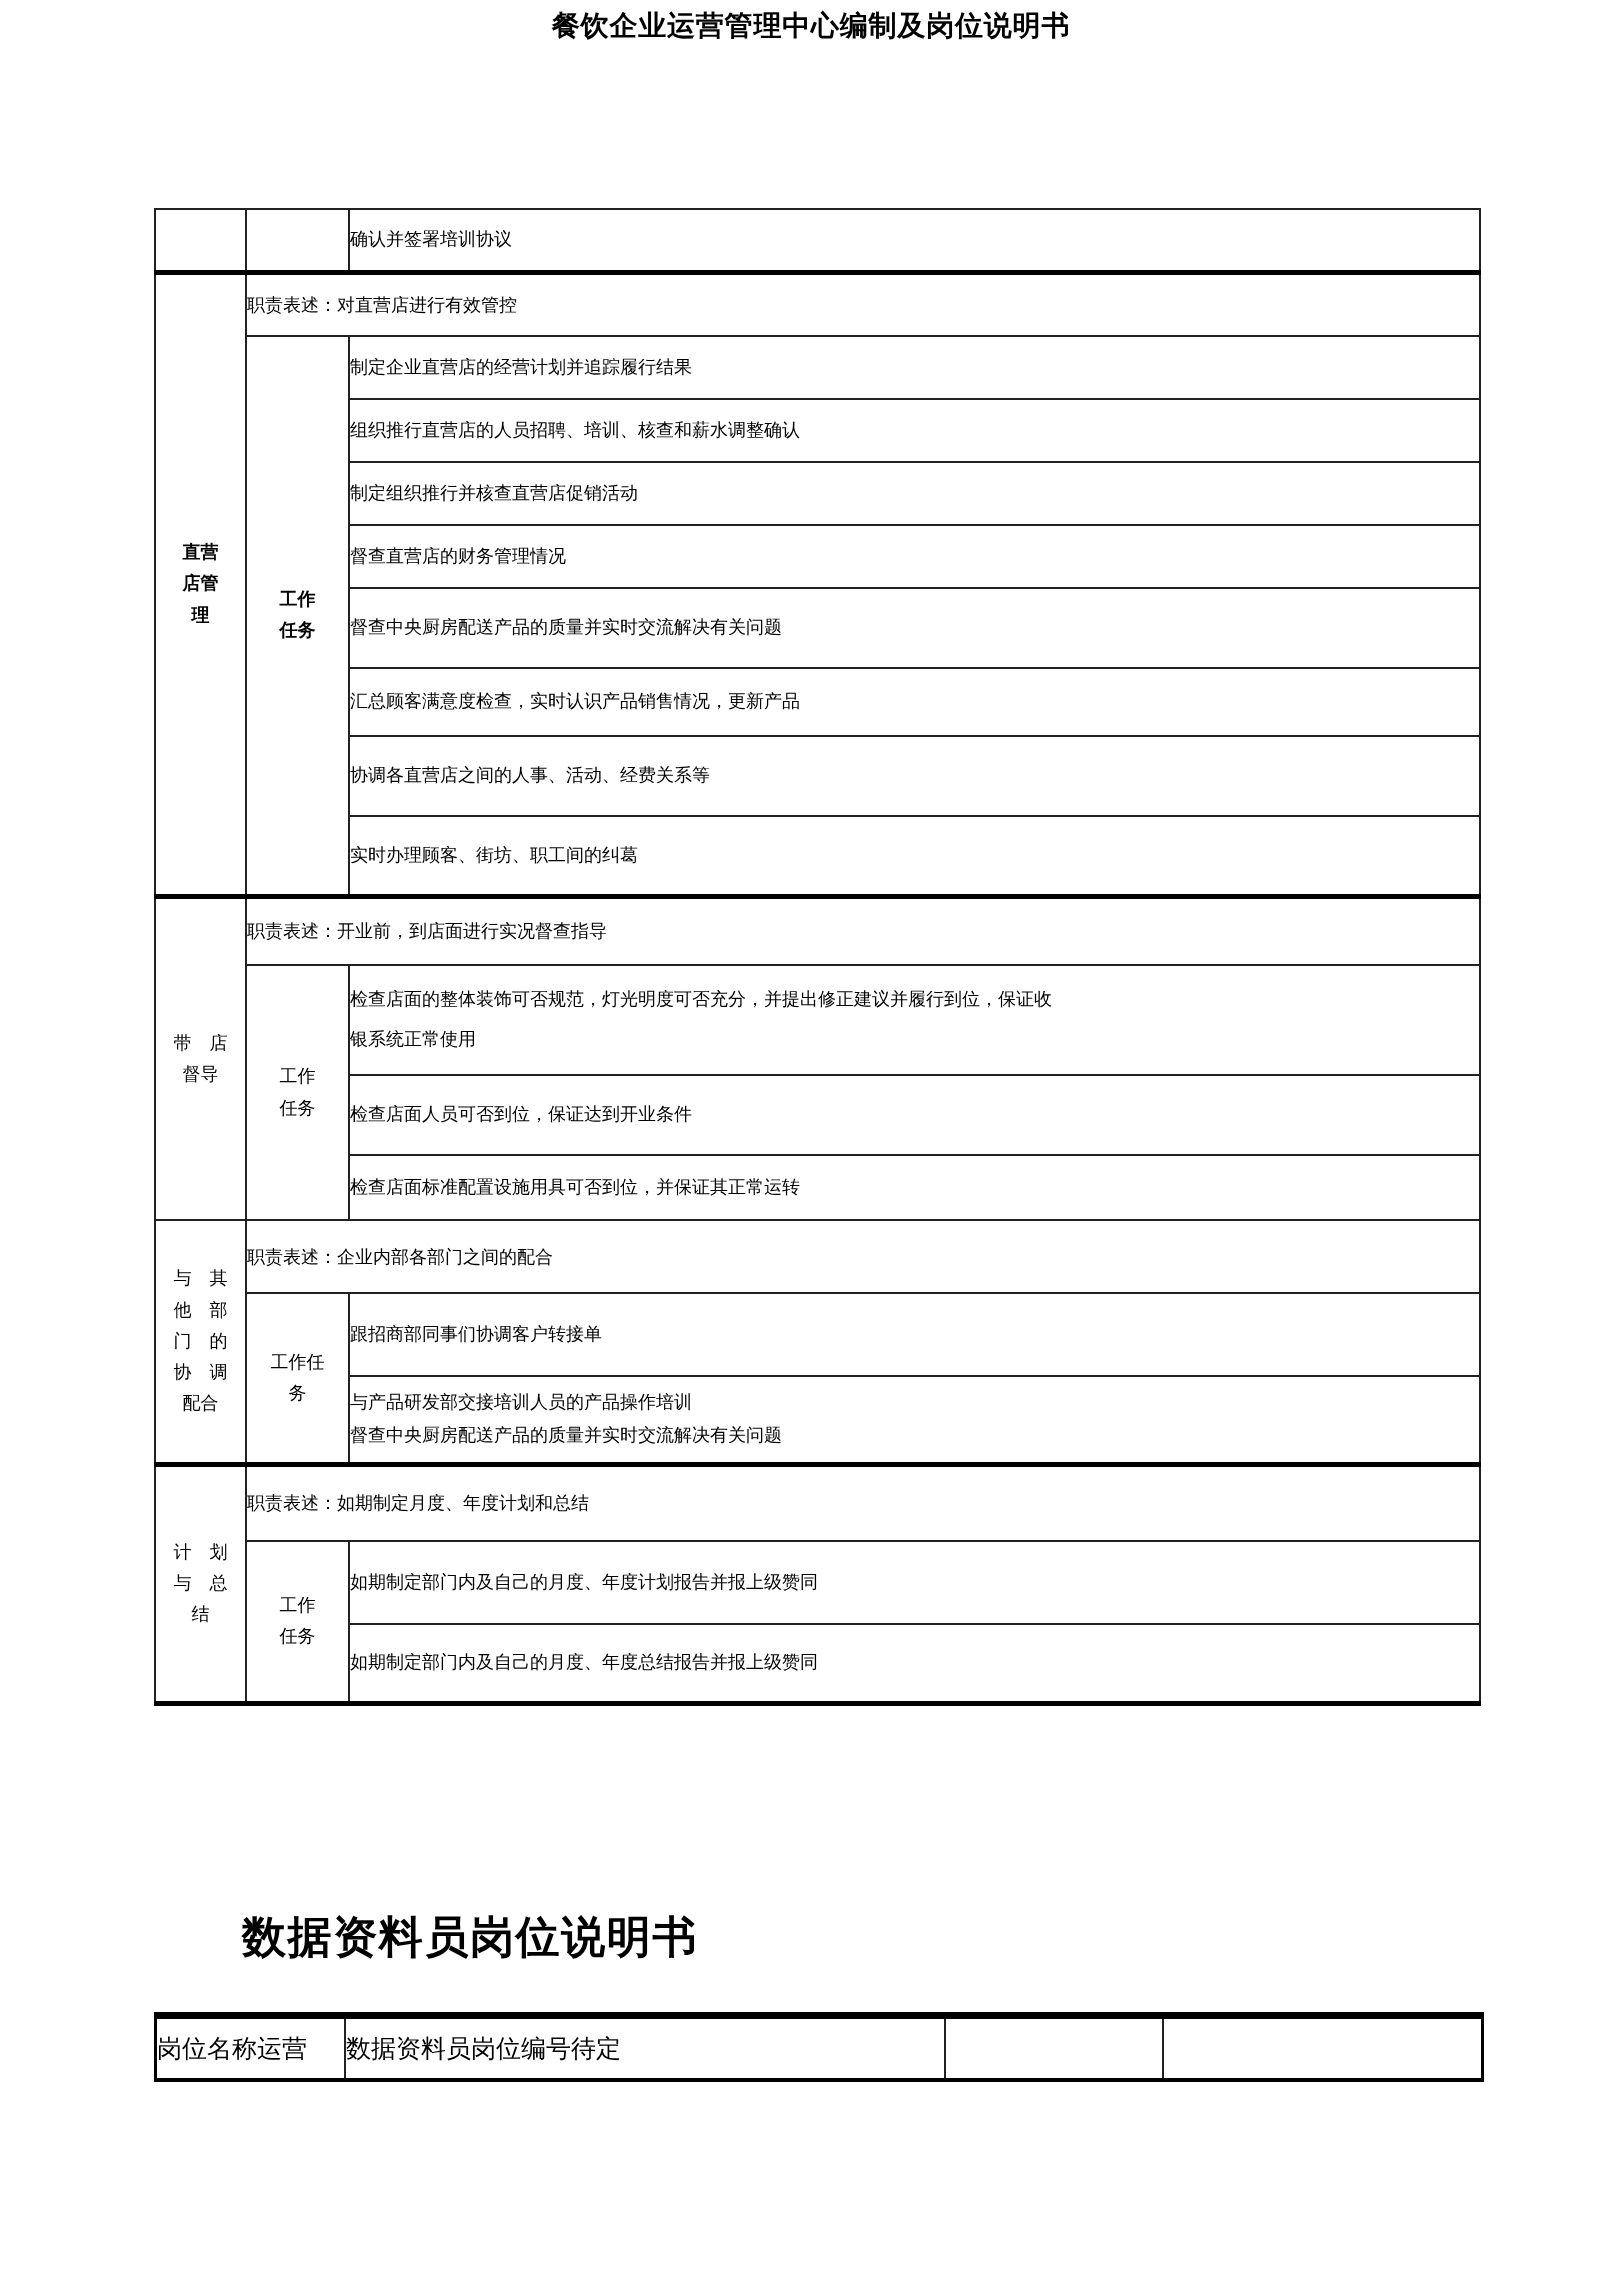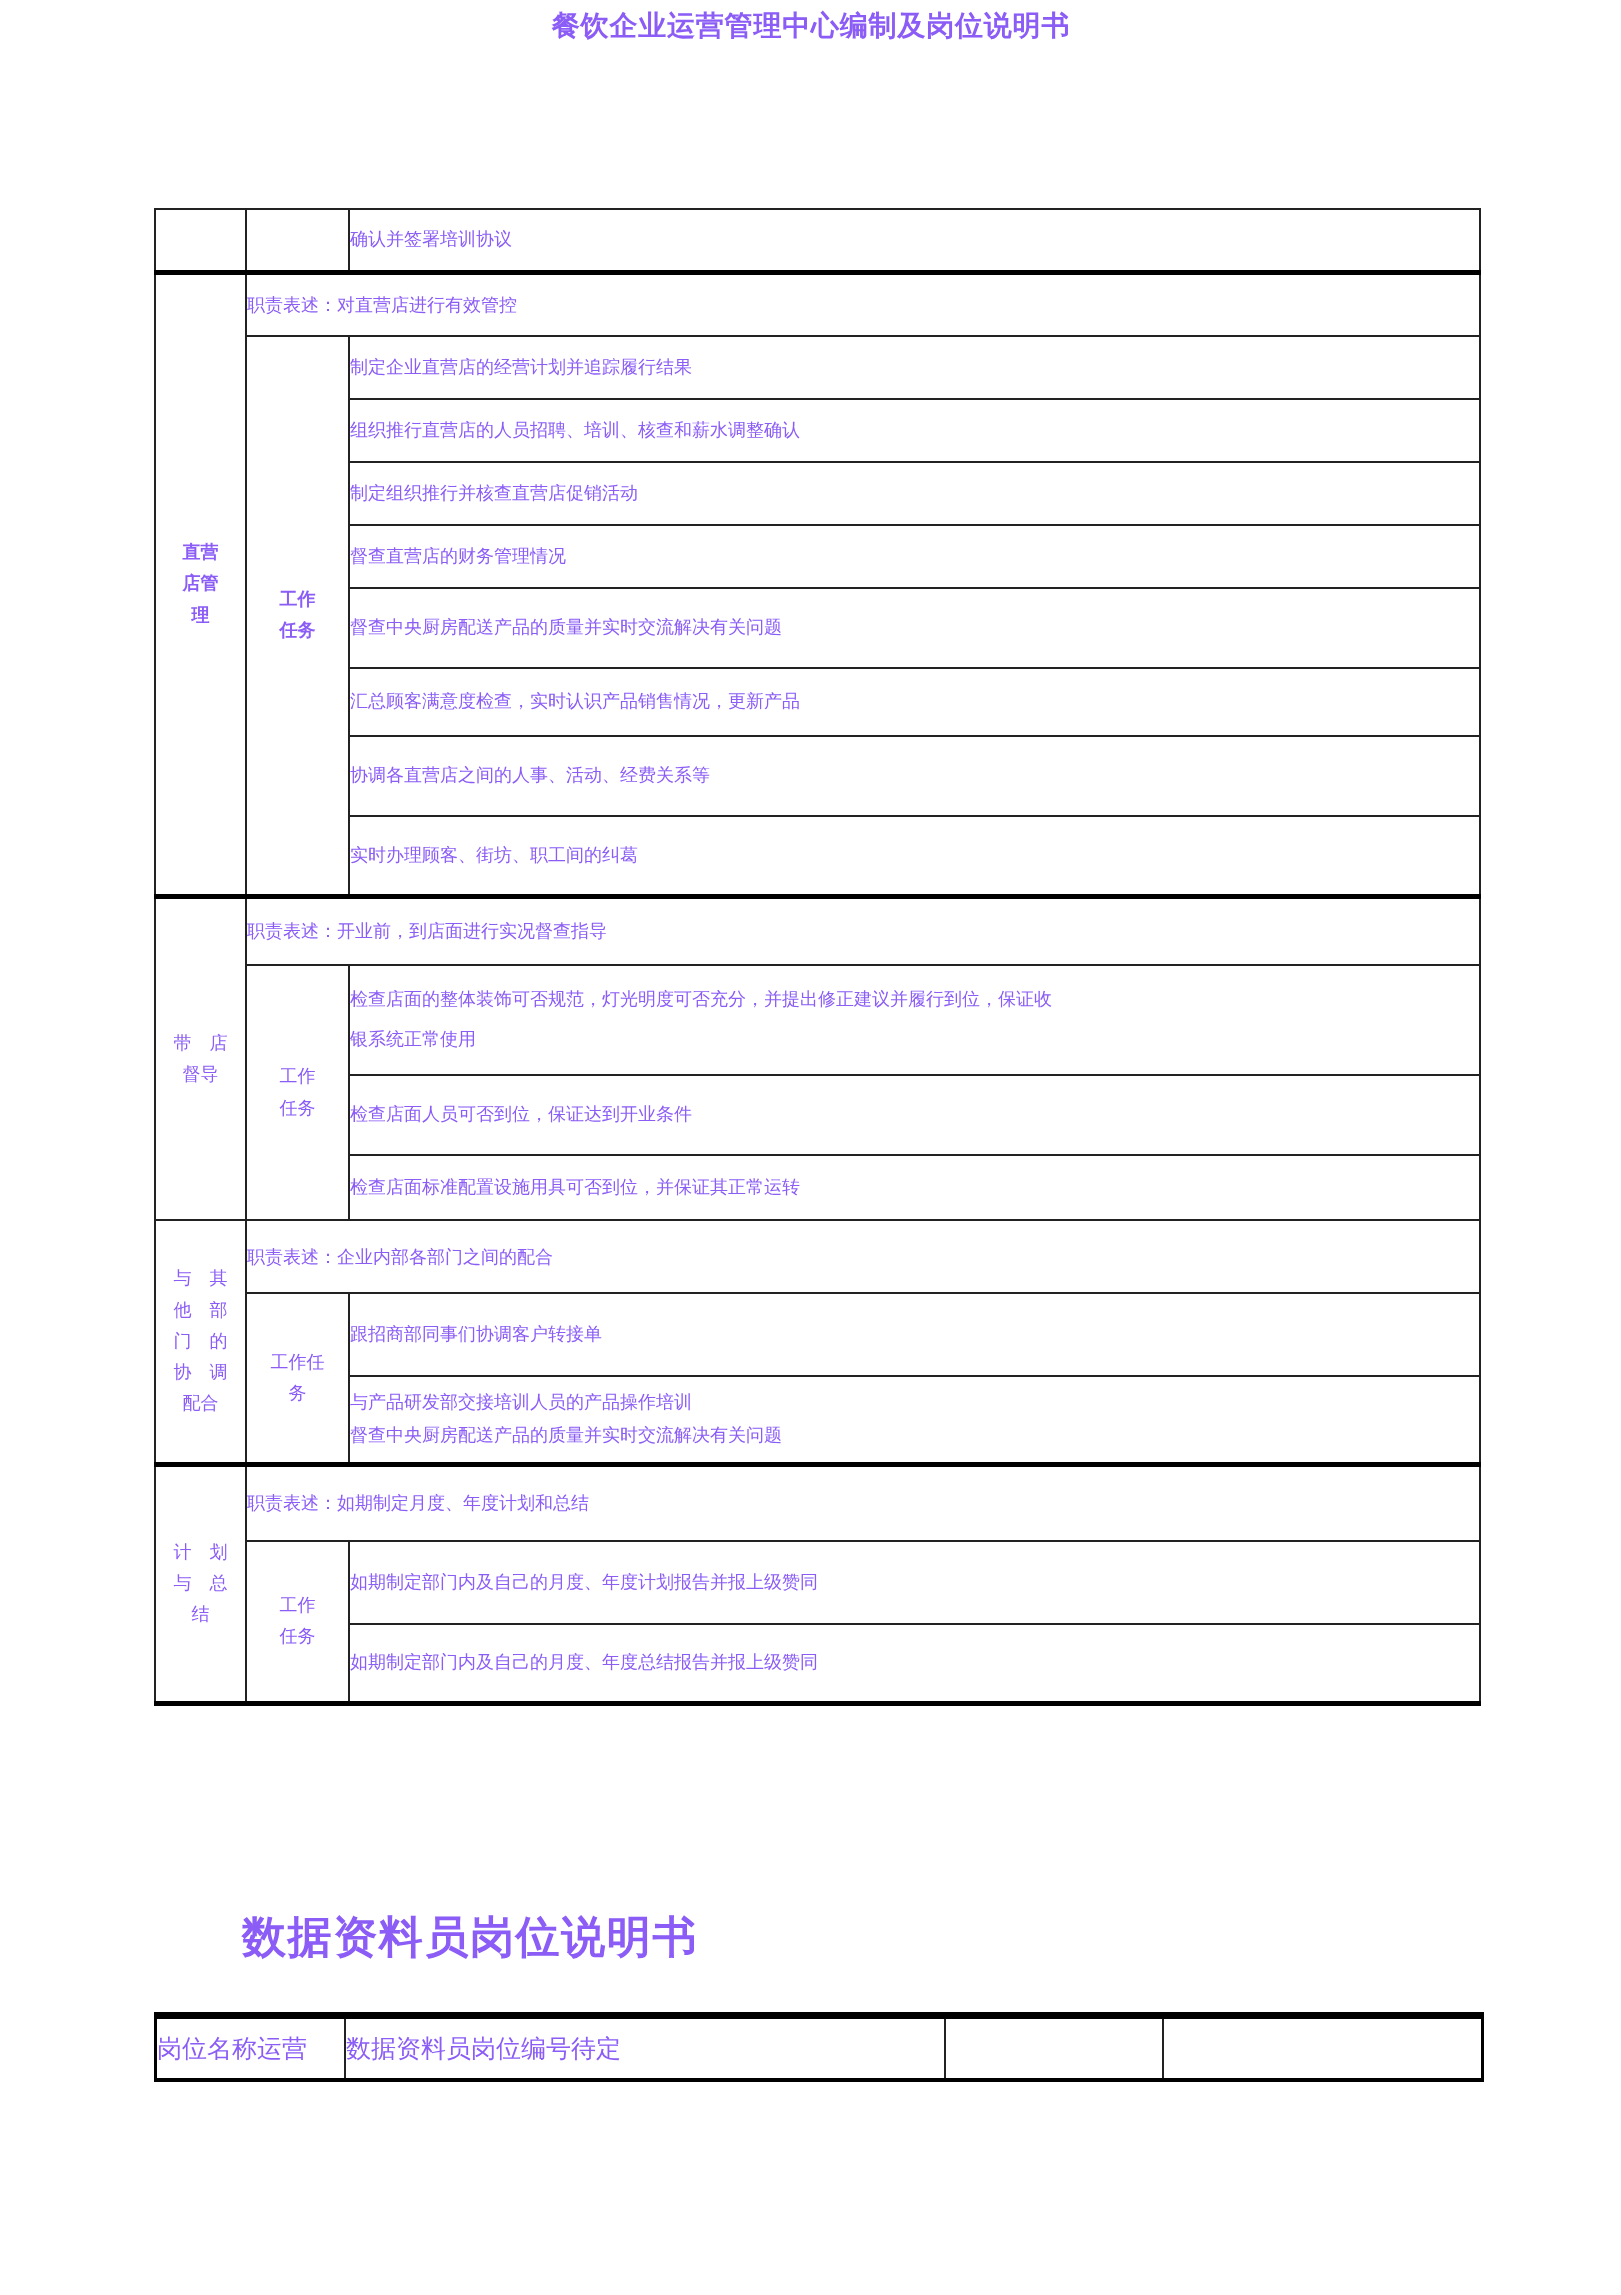--- a/index.html
+++ b/index.html
@@ -1,18 +1,18 @@
 <!DOCTYPE html>
 <html style="font-size:13px"><head>
 <meta charset="utf-8">
 <style>
   html,body{margin:0;padding:0;background:#fff;}
   .page{
     position:relative;width:1622px;height:2295px;background:#ffffff;
-    font-family:"Liberation Serif","DejaVu Serif",serif;color:#8b5cf6;overflow:hidden;
+    font-family:"Liberation Serif","DejaVu Serif",serif;color:#000000;overflow:hidden;
   }
   .doc-title{
     position:absolute;top:6.5px;left:0;width:1622px;text-align:center;
     font-size:28px;font-weight:bold;margin:0;letter-spacing:0.8px;
   }
   table.main{
     position:absolute;left:154px;top:208px;width:1325px;
     border-collapse:collapse;table-layout:fixed;
     border:2.4px solid #1c1c1c;border-bottom:5.7px solid #000;
   }

